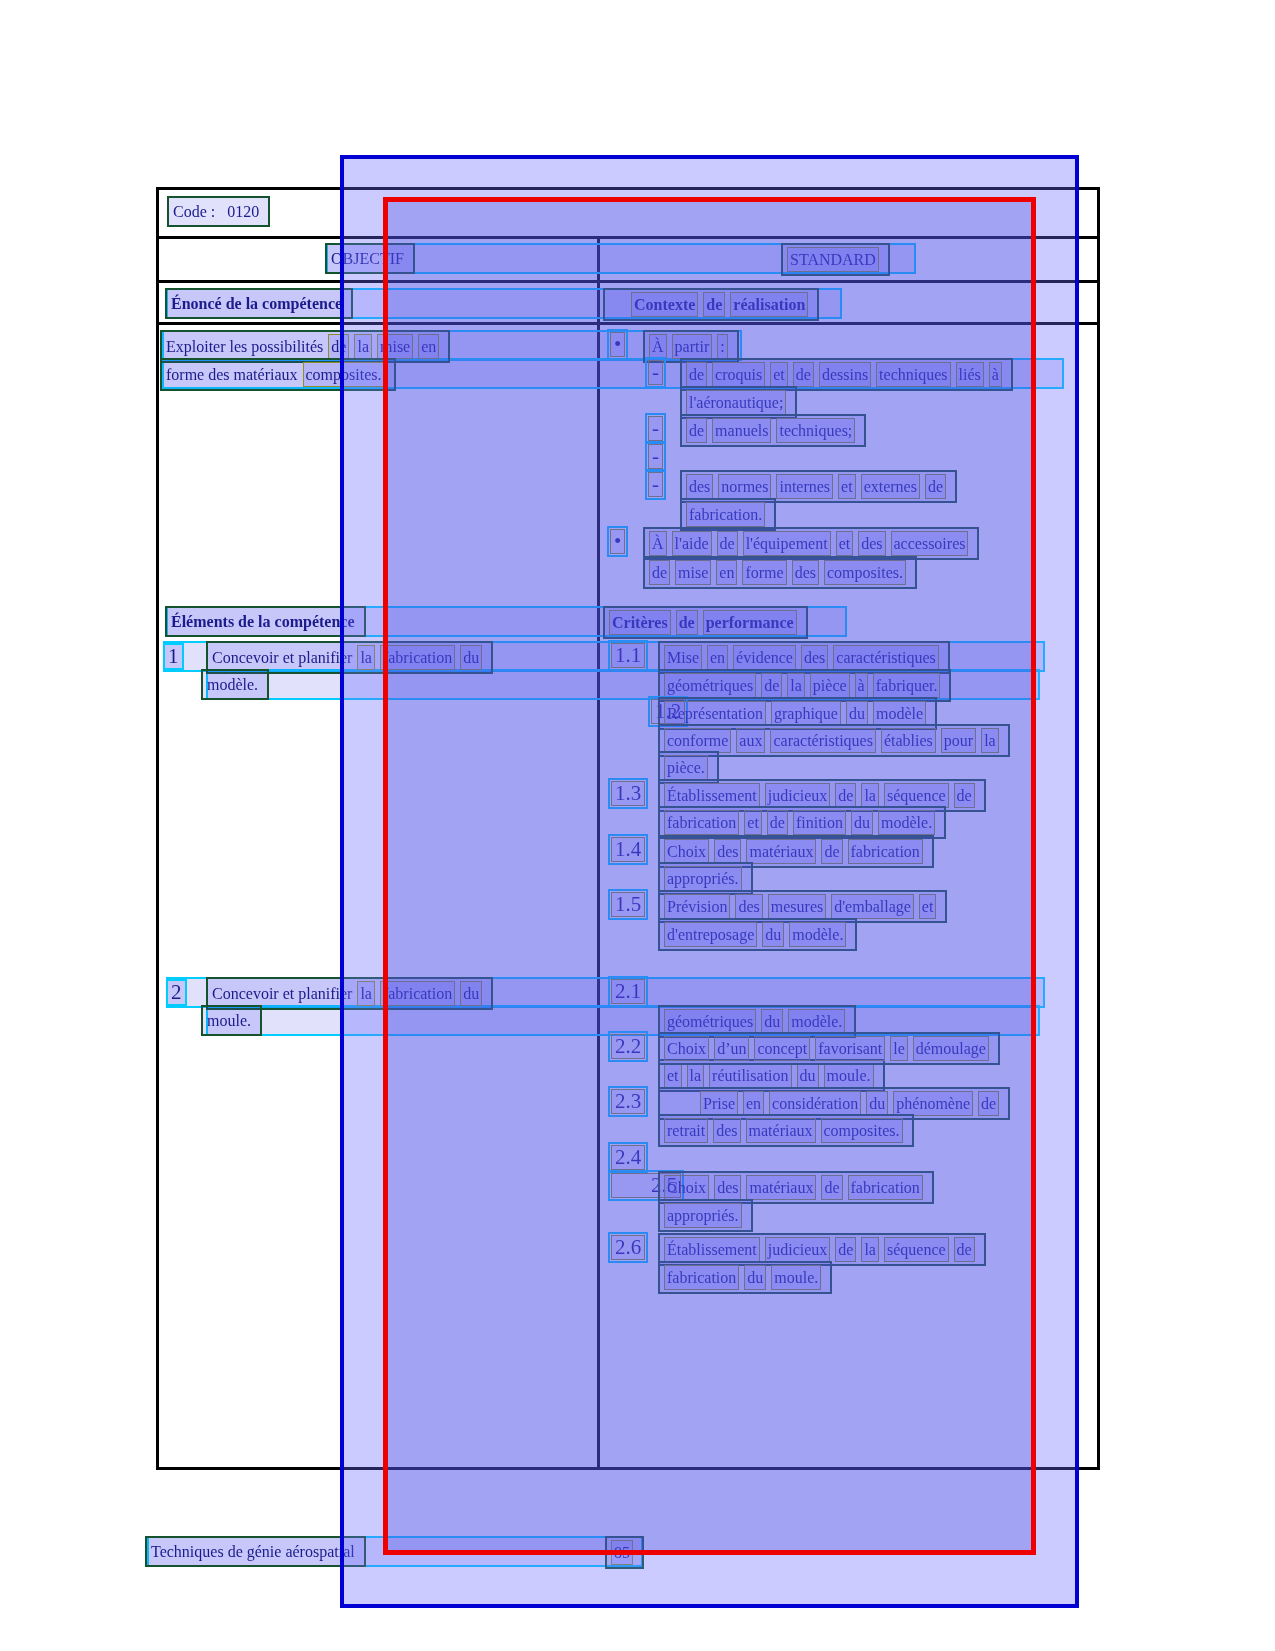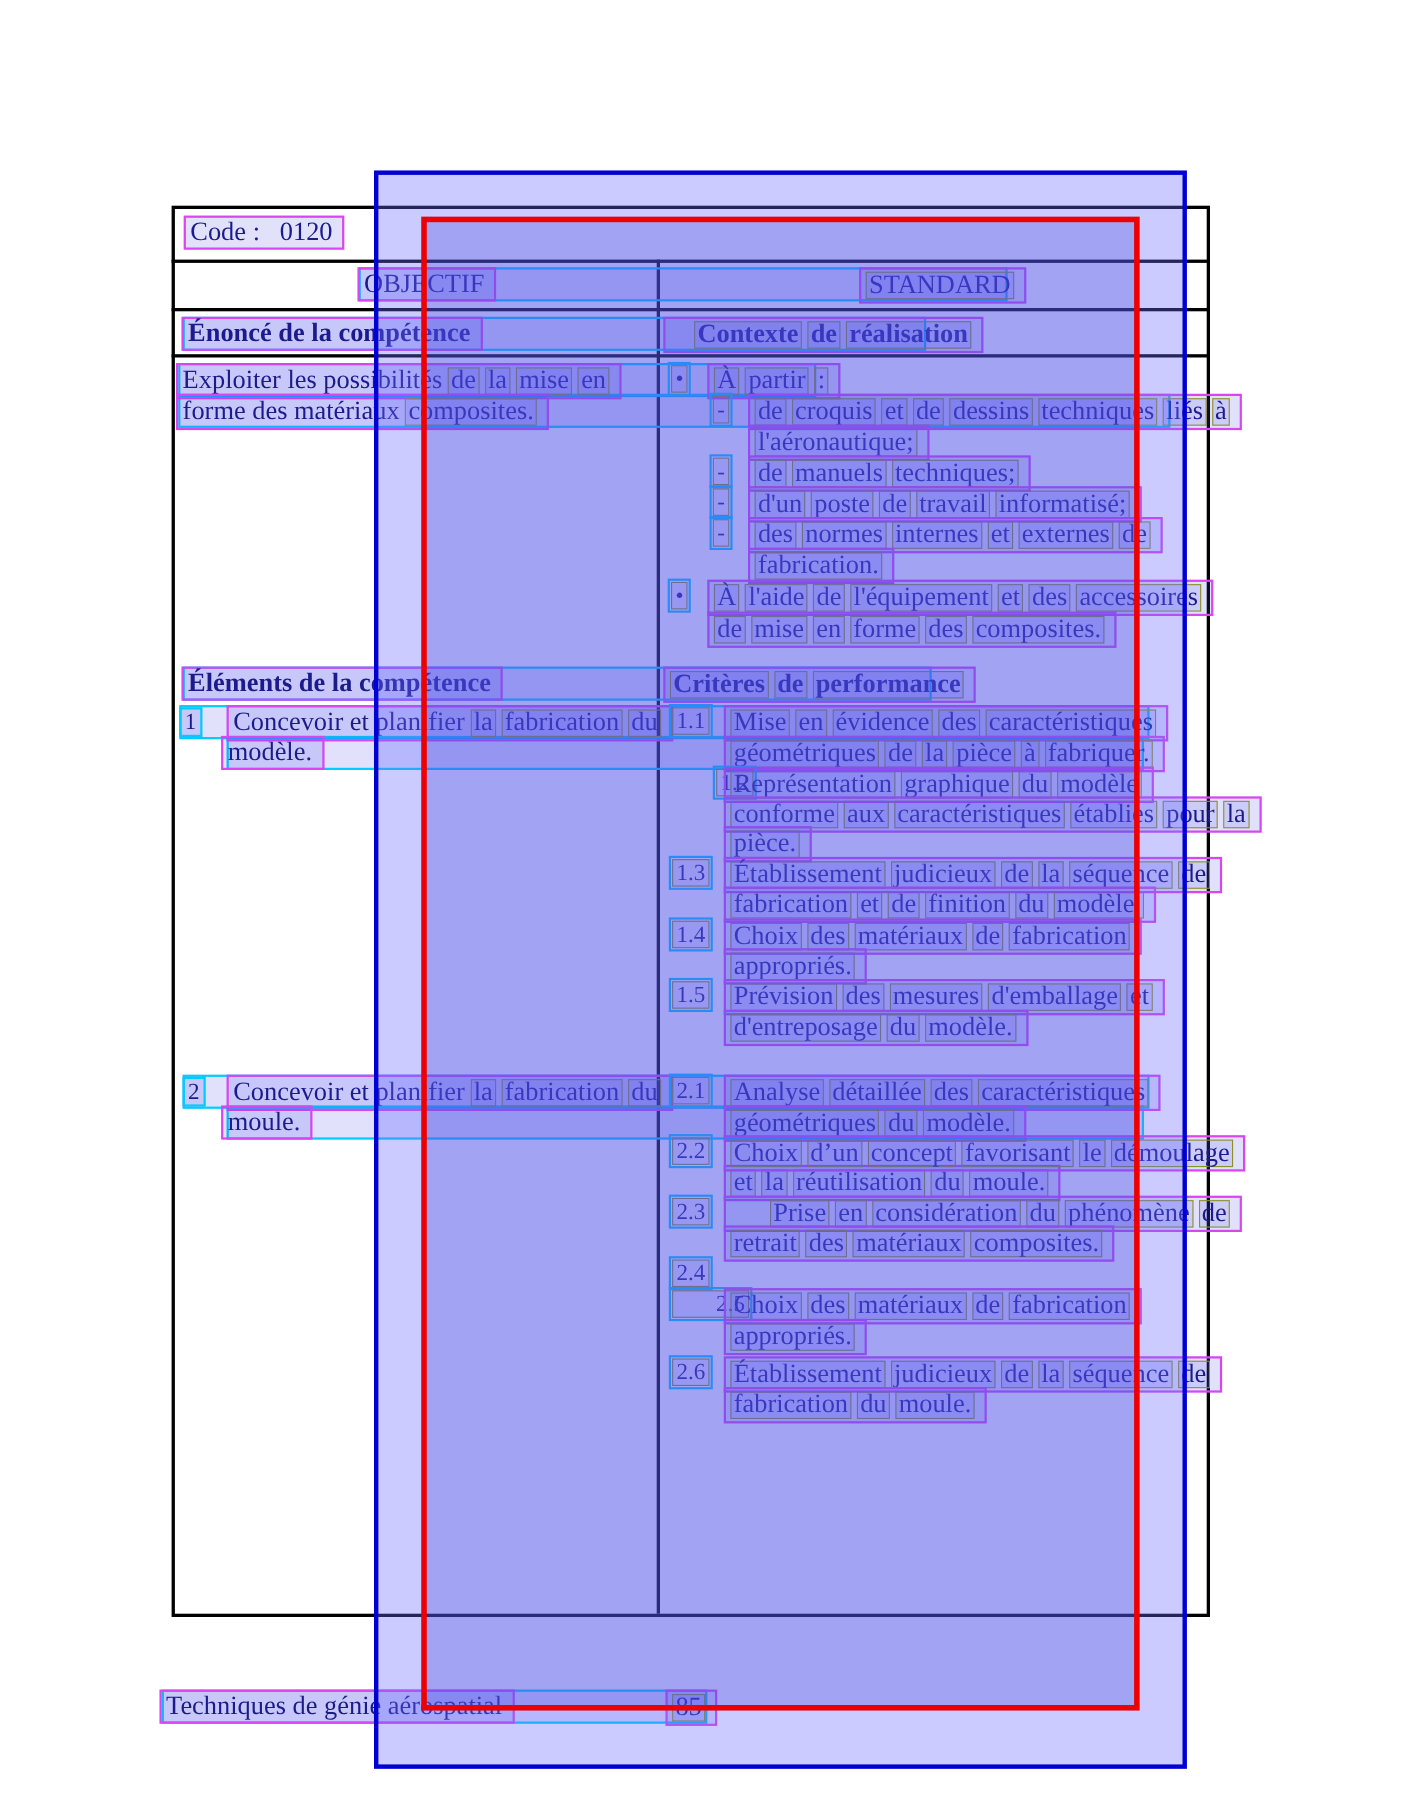--- a/index.html
+++ b/index.html
@@ -12,25 +12,25 @@
   
   .tline{background:#000000;}
   .touter{border:3px solid #000000;background:transparent;}
   
   .strip{
     border:2px solid #00ccff;
     background:rgba(70,70,235,0.16);
     height:31px;
   }
   .hug{
-    border:2px solid #d946ef;
+    border:2px solid #14532d;
     background:rgba(70,70,235,0.16);
     padding:2px 4px;
     white-space:pre;
-    font-size:24px;line-height:23px;color:#1b1b8c;
+    font-size:16px;line-height:23px;color:#1b1b8c;
   }
   .hug.bold{font-weight:bold;}
   
   .w{
     display:inline-block;
     border:1.5px solid #8f8f2a;
     background:rgba(70,70,235,0.13);
     padding:0 2px;margin-right:5px;
   }
   .plainseg{display:inline-block;margin-right:5px;}
@@ -77,21 +77,20 @@
     <div class="abs marker num-right" style="left: 610px; top: 332px; z-index: 3;">•</div>
     <div class="abs hug" style="left: 643px; top: 330px; z-index: 3;"><span class="w">À</span><span class="w">partir</span><span class="w">:</span></div>
     <div class="abs strip" style="left: 162px; top: 358px; width: 902px; z-index: 2;"></div>
     <div class="abs hug" style="left: 160px; top: 358px; z-index: 3;"><span class="plainseg" style="white-space: pre;">forme des matériaux</span><span class="w">composites.</span></div>
     <div class="abs marker num-right" style="left: 648px; top: 360px; z-index: 3;">-</div>
     <div class="abs hug" style="left: 680px; top: 358px; z-index: 3;"><span class="w">de</span><span class="w">croquis</span><span class="w">et</span><span class="w">de</span><span class="w">dessins</span><span class="w">techniques</span><span class="w">liés</span><span class="w">à</span></div>
     <div class="abs hug" style="left: 680px; top: 386px; z-index: 3;"><span class="w">l'aéronautique;</span></div>
     <div class="abs marker num-right" style="left: 648px; top: 416px; z-index: 3;">-</div>
     <div class="abs hug" style="left: 680px; top: 414px; z-index: 3;"><span class="w">de</span><span class="w">manuels</span><span class="w">techniques;</span></div>
     <div class="abs marker num-right" style="left: 648px; top: 444px; z-index: 3;">-</div>
-    <div class="abs hug" style="left: 680px; top: 442px; z-index: 3;"><span class="w">d'un</span><span class="w">poste</span><span class="w">de</span><span class="w">travail</span><span class="w">informatisé;</span></div>
     <div class="abs marker num-right" style="left: 648px; top: 472px; z-index: 3;">-</div>
     <div class="abs hug" style="left: 680px; top: 470px; z-index: 3;"><span class="w">des</span><span class="w">normes</span><span class="w">internes</span><span class="w">et</span><span class="w">externes</span><span class="w">de</span></div>
     <div class="abs hug" style="left: 680px; top: 498px; z-index: 3;"><span class="w">fabrication.</span></div>
     <div class="abs marker num-right" style="left: 610px; top: 529px; z-index: 3;">•</div>
     <div class="abs hug" style="left: 643px; top: 527px; z-index: 3;"><span class="w">À</span><span class="w">l'aide</span><span class="w">de</span><span class="w">l'équipement</span><span class="w">et</span><span class="w">des</span><span class="w">accessoires</span></div>
     <div class="abs hug" style="left: 643px; top: 556px; z-index: 3;"><span class="w">de</span><span class="w">mise</span><span class="w">en</span><span class="w">forme</span><span class="w">des</span><span class="w">composites.</span></div>
     <div class="abs strip" style="left: 166px; top: 606px; width: 681px; z-index: 2;"></div>
     <div class="abs hug bold" style="left: 165px; top: 606px; z-index: 3;"><span class="plainseg" style="white-space: pre;">Éléments de la compétence</span></div>
     <div class="abs hug bold" style="left: 603px; top: 606px; z-index: 3;"><span class="w">Critères</span><span class="w">de</span><span class="w">performance</span></div>
     <div class="abs strip" style="left: 163px; top: 641px; width: 882px; z-index: 2;"></div>
@@ -112,21 +111,20 @@
     <div class="abs marker num-right" style="left: 611px; top: 837px; z-index: 3;">1.4</div>
     <div class="abs hug" style="left: 658px; top: 835px; z-index: 3;"><span class="w">Choix</span><span class="w">des</span><span class="w">matériaux</span><span class="w">de</span><span class="w">fabrication</span></div>
     <div class="abs hug" style="left: 658px; top: 862px; z-index: 3;"><span class="w">appropriés.</span></div>
     <div class="abs marker num-right" style="left: 611px; top: 892px; z-index: 3;">1.5</div>
     <div class="abs hug" style="left: 658px; top: 890px; z-index: 3;"><span class="w">Prévision</span><span class="w">des</span><span class="w">mesures</span><span class="w">d'emballage</span><span class="w">et</span></div>
     <div class="abs hug" style="left: 658px; top: 918px; z-index: 3;"><span class="w">d'entreposage</span><span class="w">du</span><span class="w">modèle.</span></div>
     <div class="abs strip" style="left: 166px; top: 977px; width: 879px; z-index: 2;"></div>
     <div class="abs marker num-left" style="left: 166px; top: 979px; z-index: 3;">2</div>
     <div class="abs hug" style="left: 206px; top: 977px; z-index: 3;"><span class="plainseg" style="white-space: pre;">Concevoir et planifier</span><span class="w">la</span><span class="w">fabrication</span><span class="w">du</span></div>
     <div class="abs marker num-right" style="left: 611px; top: 979px; z-index: 3;">2.1</div>
-    <div class="abs hug" style="left: 658px; top: 977px; z-index: 3;"><span class="w">Analyse</span><span class="w">détaillée</span><span class="w">des</span><span class="w">caractéristiques</span></div>
     <div class="abs strip" style="left: 206px; top: 1005px; width: 834px; z-index: 2;"></div>
     <div class="abs hug" style="left: 201px; top: 1005px; z-index: 3;"><span class="plainseg" style="white-space: pre;">moule.</span></div>
     <div class="abs hug" style="left: 658px; top: 1005px; z-index: 3;"><span class="w">géométriques</span><span class="w">du</span><span class="w">modèle.</span></div>
     <div class="abs marker num-right" style="left: 611px; top: 1034px; z-index: 3;">2.2</div>
     <div class="abs hug" style="left: 658px; top: 1059px; z-index: 3;"><span class="w">et</span><span class="w">la</span><span class="w">réutilisation</span><span class="w">du</span><span class="w">moule.</span></div>
     <div class="abs hug" style="left: 658px; top: 1032px; z-index: 3;"><span class="w">Choix</span><span class="w">d’un</span><span class="w">concept</span><span class="w">favorisant</span><span class="w">le</span><span class="w">démoulage</span></div>
     <div class="abs marker num-right" style="left: 611px; top: 1089px; z-index: 3;">2.3</div>
     <div class="abs hug" style="left: 658px; top: 1087px; z-index: 3; padding-left: 40px;"><span class="w">Prise</span><span class="w">en</span><span class="w">considération</span><span class="w">du</span><span class="w">phénomène</span><span class="w">de</span></div>
     <div class="abs hug" style="left: 658px; top: 1114px; z-index: 3;"><span class="w">retrait</span><span class="w">des</span><span class="w">matériaux</span><span class="w">composites.</span></div>
     <div class="abs marker num-right" style="left: 611px; top: 1145px; z-index: 3;">2.4</div>

